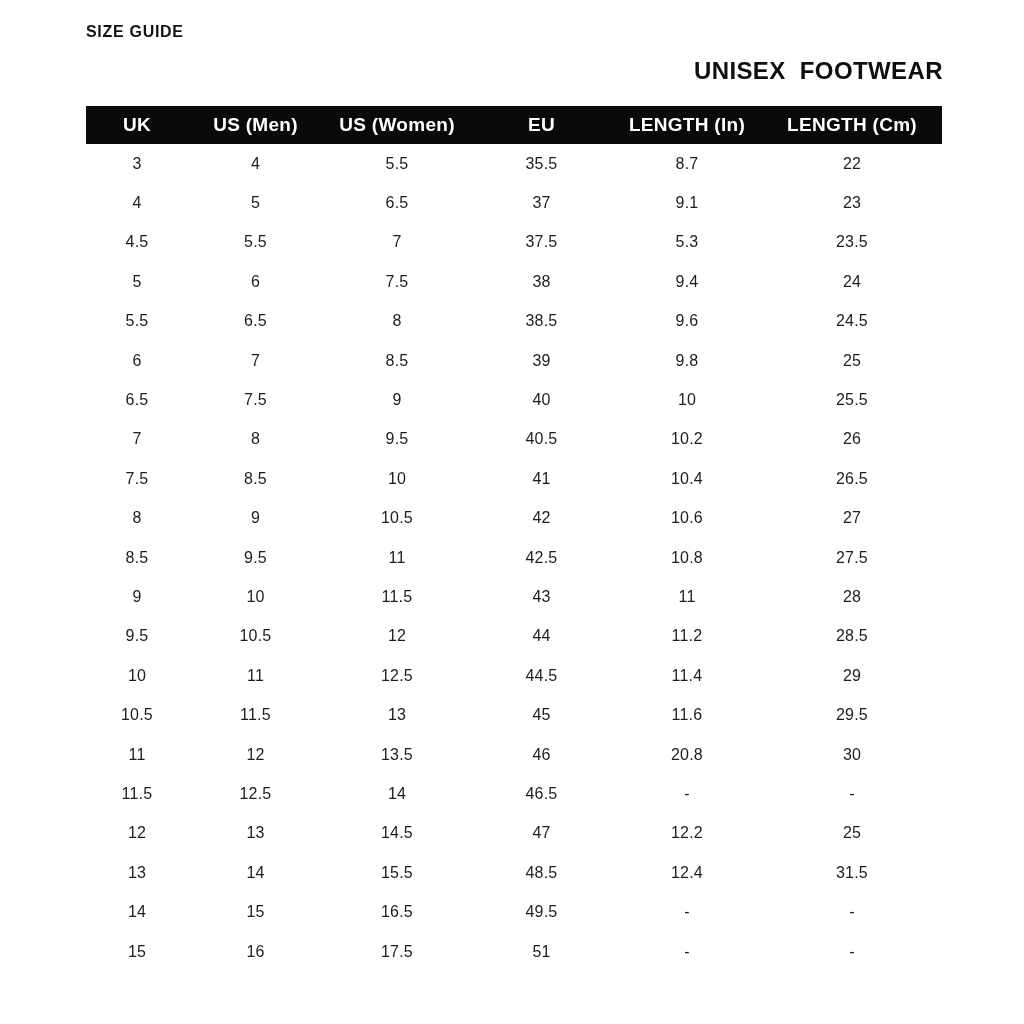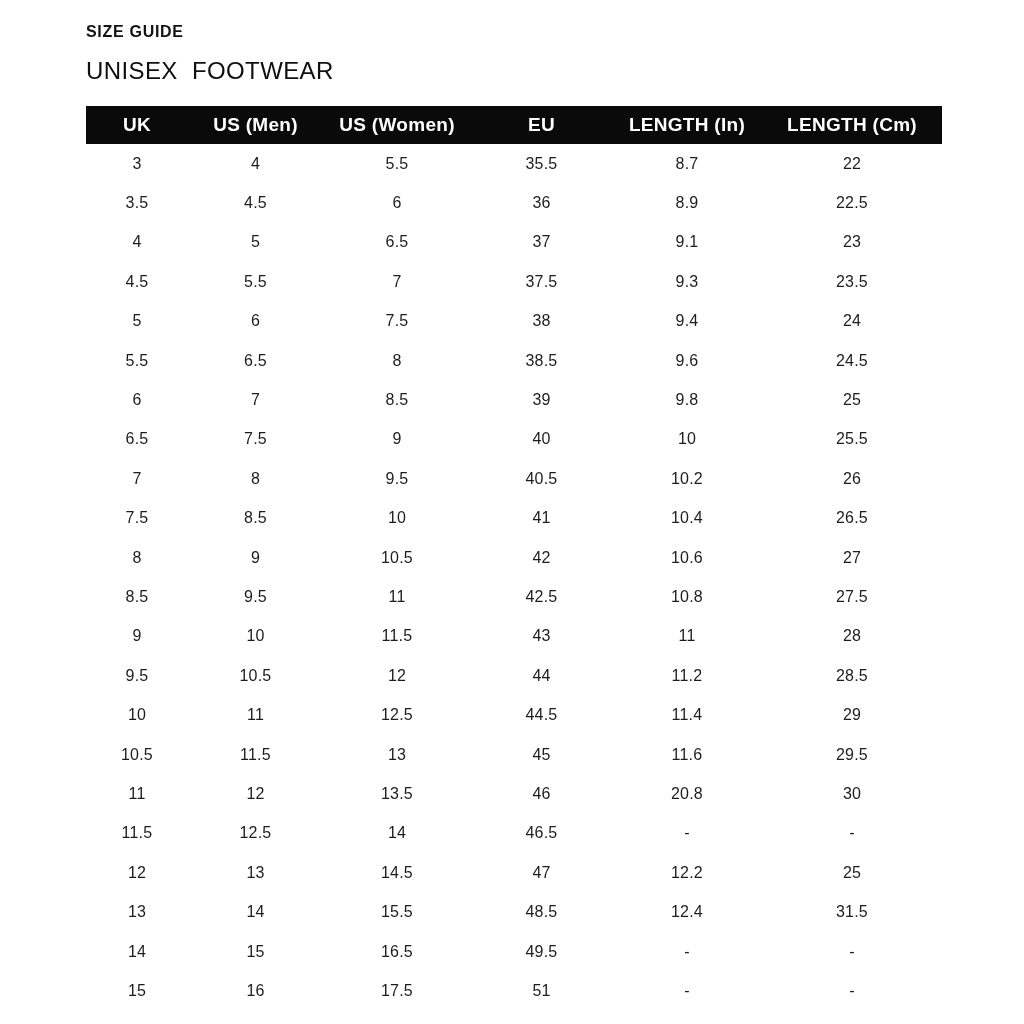--- a/index.html
+++ b/index.html
@@ -19,25 +19,26 @@
   .eyebrow {
     font-size: 16px;
     font-weight: 700;
     letter-spacing: 0.7px;
     color: #121212;
     line-height: 14px;
   }
   .title {
     margin-top: 20px;
     font-size: 24px;
-    font-weight: 400;
+    font-weight: 700;
     letter-spacing: 0.4px;
     color: #0f0f0f;
     line-height: 24px;
     white-space: pre;
+    text-align: right;
   }
   table.size-table {
     margin-top: 23px;
     width: 856px;
     border-collapse: collapse;
     table-layout: fixed;
   }
   table.size-table thead th {
     background: var(--header-bg, #0a0a0a);
     color: var(--header-fg, #ffffff);
@@ -90,41 +91,33 @@
     <tbody>
         <tr>
           <td>3</td>
           <td>4</td>
           <td>5.5</td>
           <td>35.5</td>
           <td>8.7</td>
           <td>22</td>
         </tr>
         <tr>
-          <td>3.5</td>
-          <td>4.5</td>
-          <td>6</td>
-          <td>36</td>
-          <td>8.9</td>
-          <td>22.5</td>
-        </tr>
-        <tr>
           <td>4</td>
           <td>5</td>
           <td>6.5</td>
           <td>37</td>
           <td>9.1</td>
           <td>23</td>
         </tr>
         <tr>
           <td>4.5</td>
           <td>5.5</td>
           <td>7</td>
           <td>37.5</td>
-          <td>9.3</td>
+          <td>5.3</td>
           <td>23.5</td>
         </tr>
         <tr>
           <td>5</td>
           <td>6</td>
           <td>7.5</td>
           <td>38</td>
           <td>9.4</td>
           <td>24</td>
         </tr>

